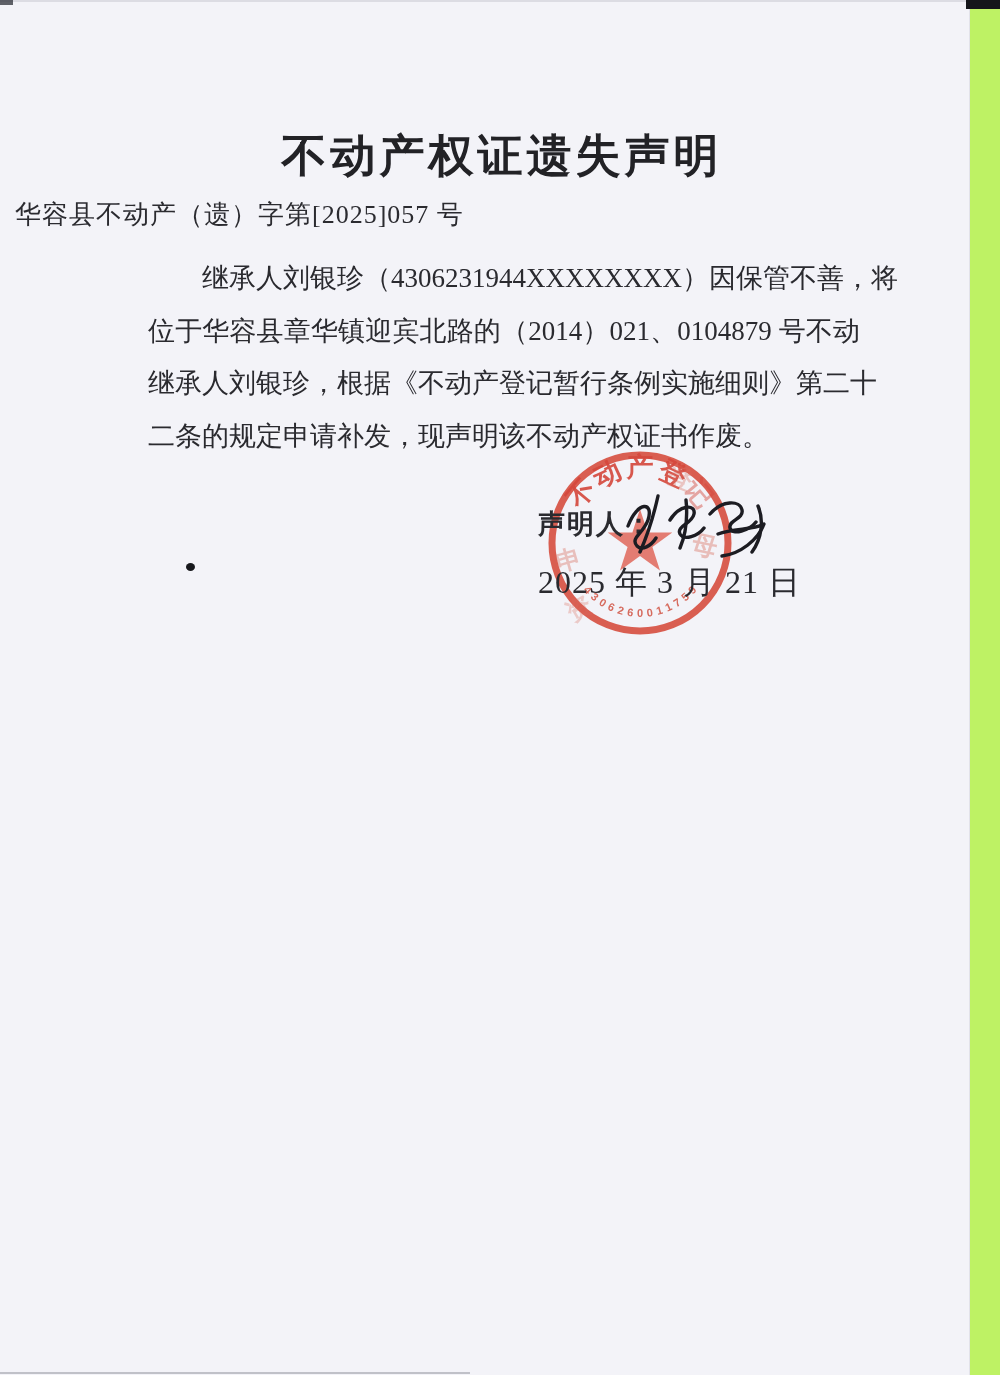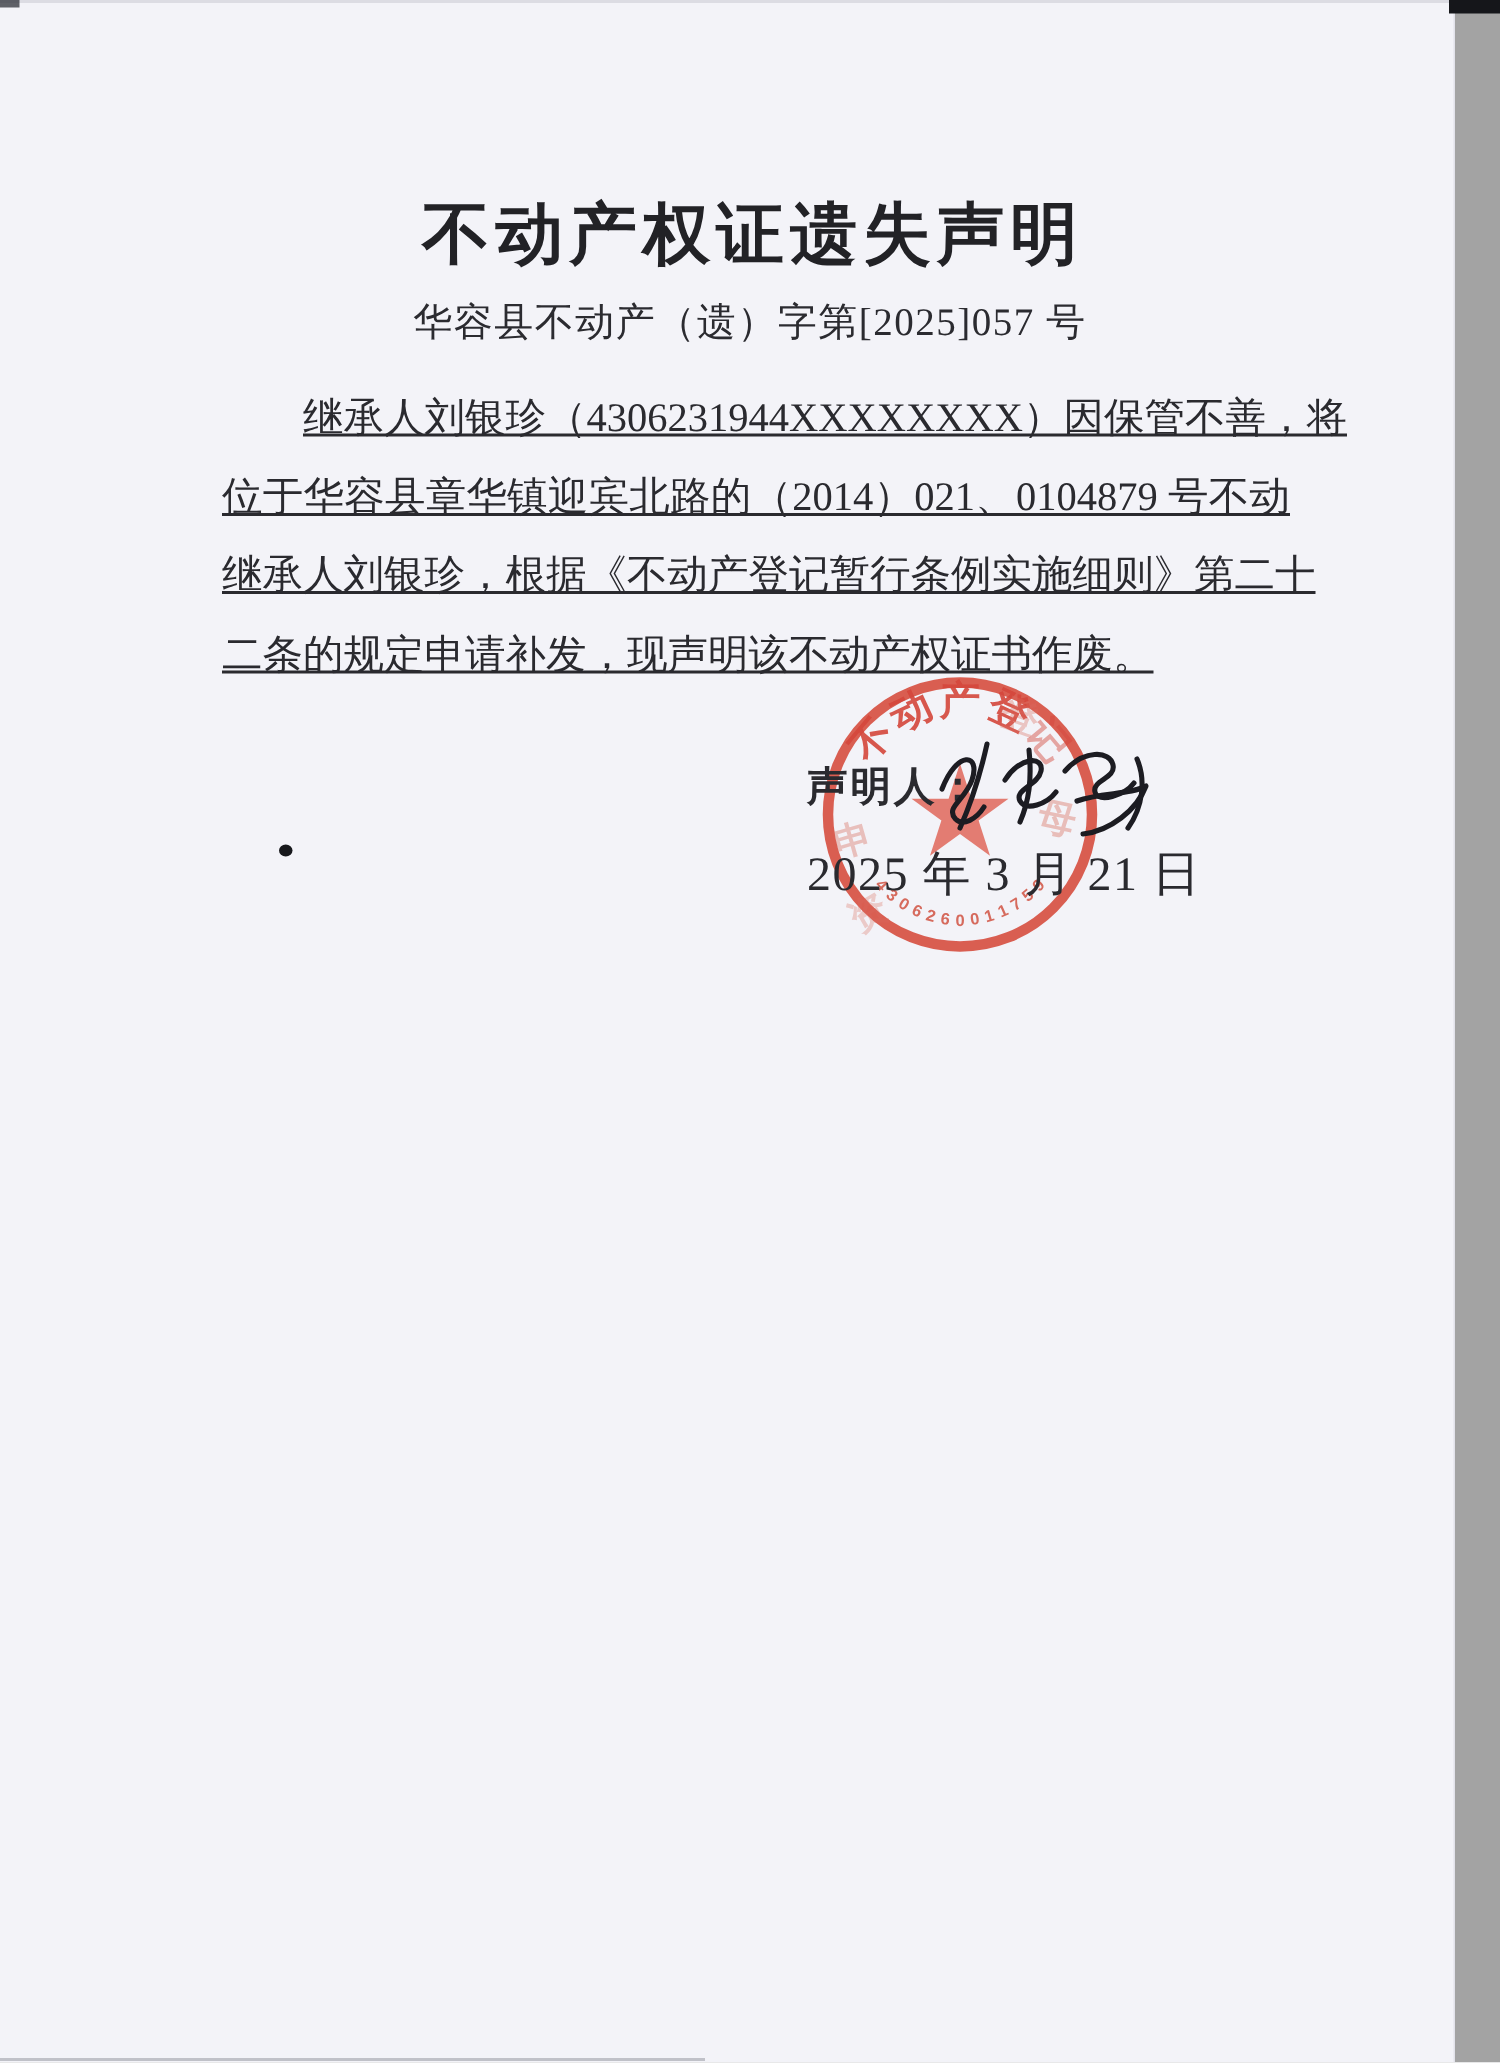--- a/index.html
+++ b/index.html
@@ -1,41 +1,41 @@
 <!DOCTYPE html>
 <html><head>
 <meta charset="utf-8">
 <style>
   html,body{margin:0;padding:0;background:#ffffff;}
   .scene{
     position:relative;width:1000px;height:1375px;overflow:hidden;
-    background:#a3a3a3;
+    background:#bef264;
     font-family:"Liberation Serif","DejaVu Serif",serif;
     color:#26262b;
   }
   .paper{
     position:absolute;left:0;top:0;width:970px;height:1375px;
     background:#f3f3f8;
     box-shadow:inset -1px 0 0 #e2e2ea;
   }
   .doc-title{
     position:absolute;left:0;top:126px;width:970px;
     text-align:center;font-size:45px;font-weight:bold;letter-spacing:4px;
     transform:translateX(17px);color:#222226;
   }
   .doc-number{
     position:absolute;left:0;top:197px;width:970px;
-    text-align:center;font-size:26px;letter-spacing:1px;
+    font-size:26px;letter-spacing:1px;
     transform:translateX(15px);color:#2b2b30;
   }
   .body-block{
     position:absolute;left:148px;top:252px;width:712px;
     font-size:27px;line-height:52.5px;color:#2a2a2f;
   }
-  .body-line{text-align:justify;text-align-last:justify;white-space:nowrap;text-decoration:underline;}
+  .body-line{text-align:justify;text-align-last:justify;white-space:nowrap;}
   .body-line.first{text-indent:54px;}
   .body-line.para-end{text-align-last:left;white-space:normal;}
   .closing-line{text-indent:57px;}
   .sign-row{
     position:absolute;left:538px;top:506px;font-size:27px;letter-spacing:2px;color:#2a2a2f;font-weight:bold;
   }
   .date-row{
     position:absolute;left:538px;top:561px;font-size:32px;letter-spacing:1px;color:#2a2a2f;
   }
   .signature-svg{position:absolute;left:618px;top:486px;}

